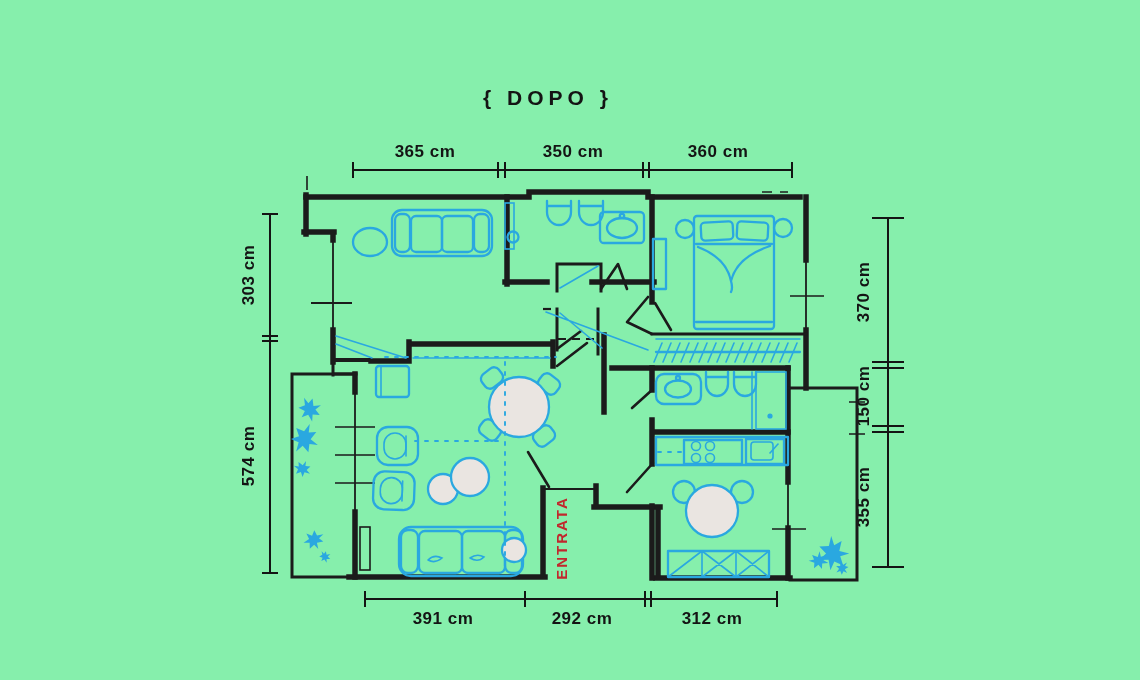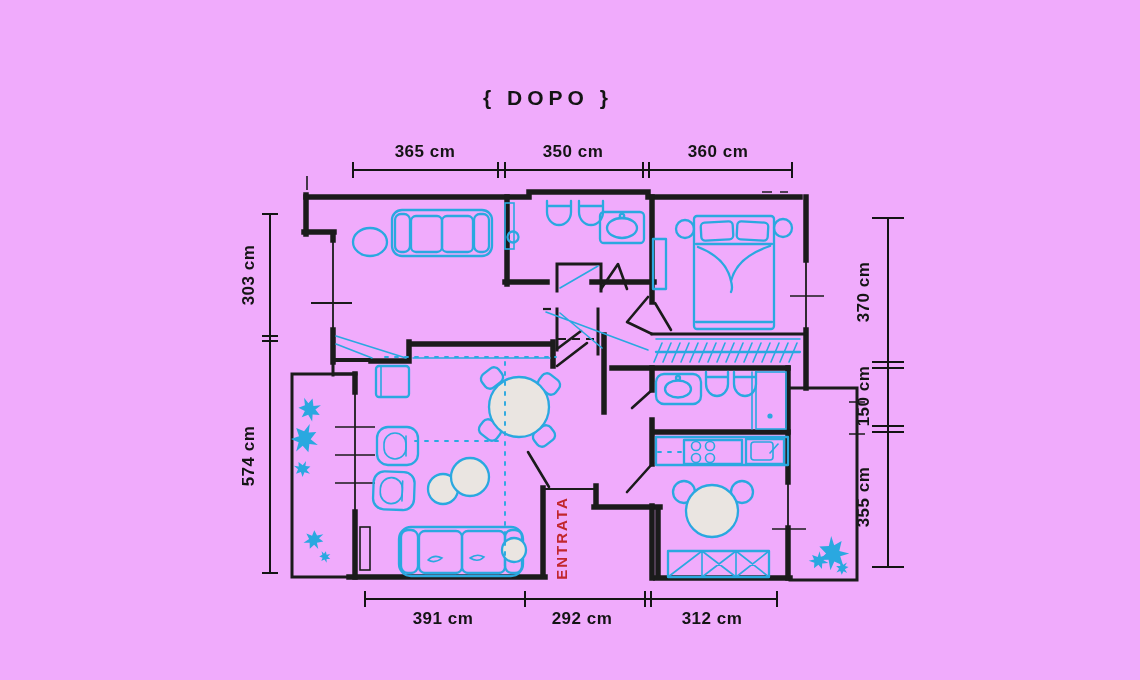--- a/index.html
+++ b/index.html
@@ -2,21 +2,21 @@
 <html><head>
 <meta charset="utf-8">
 <style>
   html,body{margin:0;padding:0;}
   body{
     width:1140px;height:680px;
     background:#eae5e1;
     font-family:"Liberation Sans",sans-serif;
     overflow:hidden;
   }
-  .canvas{position:relative;width:1140px;height:680px;background:#f0abfc;}
+  .canvas{position:relative;width:1140px;height:680px;background:#86efac;}
   svg{position:absolute;left:0;top:0;}
   .wall{stroke:#1b1b1b;fill:none;stroke-width:5.5;stroke-linecap:square;}
   .wall-thin{stroke:#1b1b1b;fill:none;stroke-width:3;stroke-linecap:square;}
   .wall-xtra{stroke:#1b1b1b;fill:none;stroke-width:4;stroke-linecap:square;}
   .winline{stroke:#1b1b1b;fill:none;stroke-width:1.8;stroke-linecap:butt;}
   .tickline{stroke:#1b1b1b;fill:none;stroke-width:1.6;}
   .door{stroke:#1b1b1b;fill:none;stroke-width:2.6;stroke-linecap:round;stroke-linejoin:round;}
   .doordash{stroke:#1b1b1b;fill:none;stroke-width:2.2;stroke-dasharray:8 6;}
   .furn{stroke:#2aa8e0;fill:none;stroke-width:2.3;stroke-linecap:round;stroke-linejoin:round;}
   .furn-thin{stroke:#2aa8e0;fill:none;stroke-width:1.6;stroke-linecap:round;}

